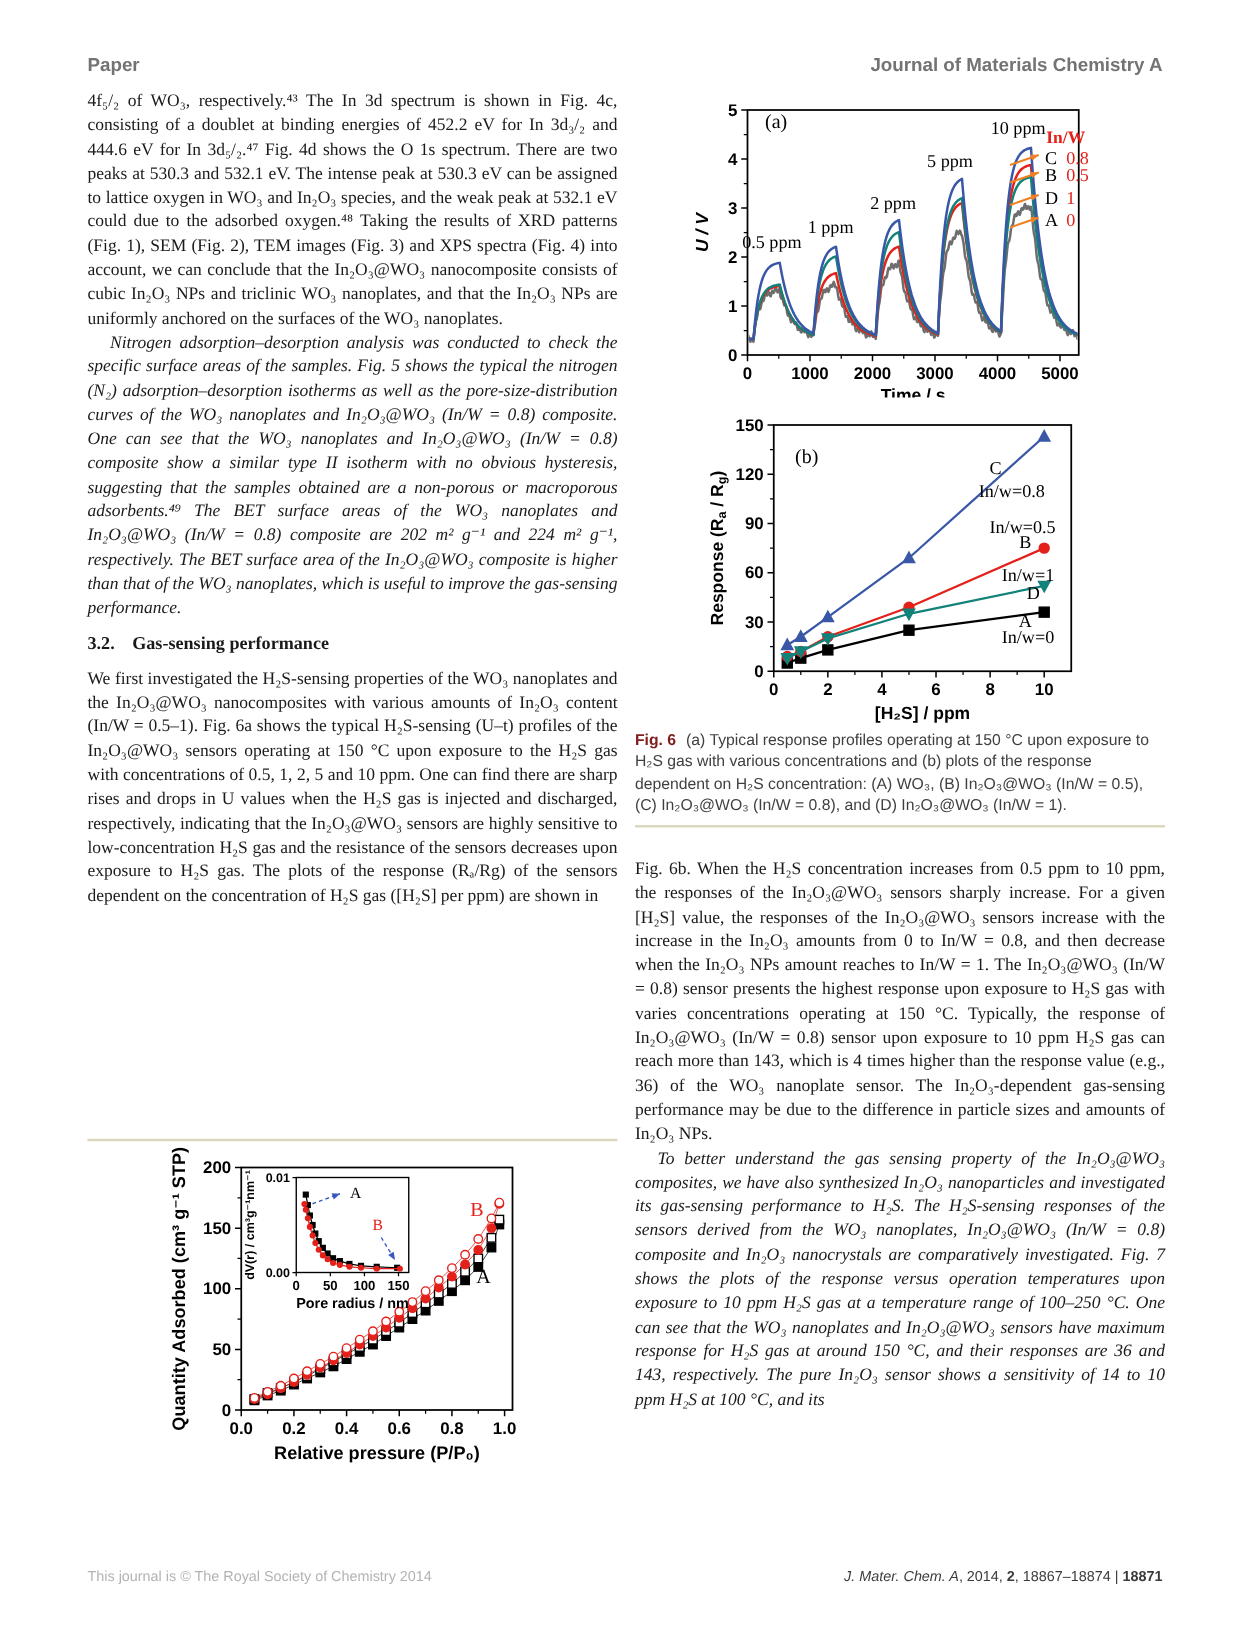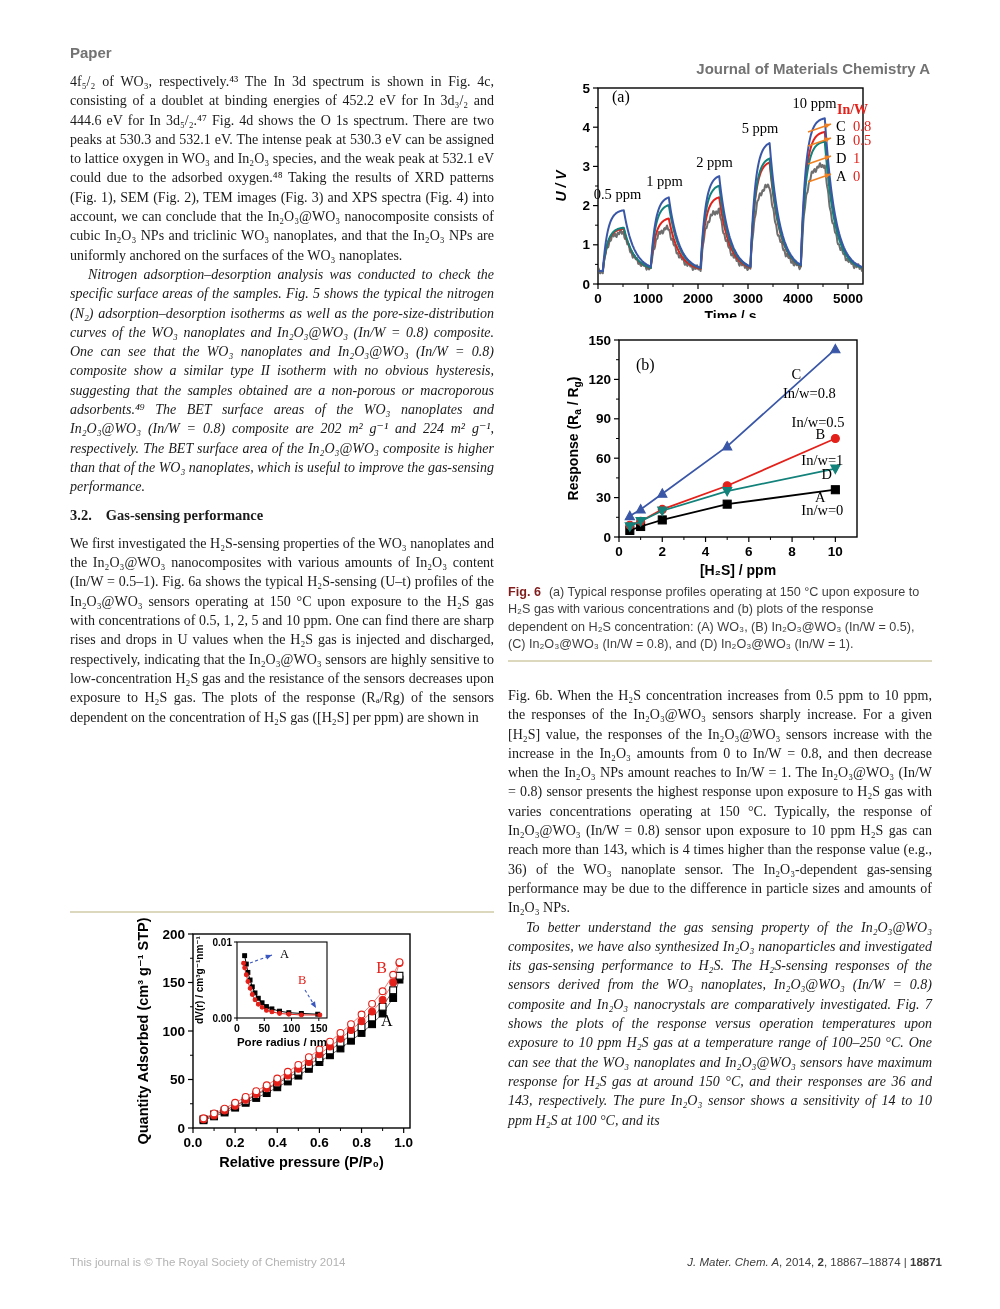--- a/index.html
+++ b/index.html
@@ -1,32 +1,32 @@
 <!DOCTYPE html>
 <html><head>
 <meta charset="utf-8">
 <style>
   html,body{margin:0;padding:0;background:#e8e8e8;}
   #page{position:relative;width:1000px;height:1309px;background:#ffffff;margin:0 auto;
         font-family:"Liberation Serif","DejaVu Serif",serif;color:#1a1a1a;overflow:hidden;}
   .hdr{position:absolute;top:44px;font-family:"Liberation Sans","DejaVu Sans",sans-serif;
        font-size:15px;font-weight:bold;color:#737373;}
   .hdr.left{left:70px;}
-  .hdr.right{right:70px;margin-top:16px;}
+  .hdr.right{right:70px;}
   .col{position:absolute;width:424px;font-size:14px;line-height:19.3px;text-align:justify;}
   .col p{margin:0 0 0 0;}
   .col p.indent{text-indent:18px;font-style:italic;}
   .sect{font-weight:bold;font-size:14.5px;margin:9px 0 9px 0;text-align:left;}
   .sect .num{margin-right:14px;}
   .figcap{position:absolute;width:424px;font-family:"Liberation Sans","DejaVu Sans",sans-serif;
           font-size:12.6px;line-height:17.4px;color:#3f3f3f;text-align:left;}
   .figcap .figlab{font-weight:bold;margin-right:8px;color:#7f1d1d;}
   .tanrule{position:absolute;height:2px;background:#dcd8bd;width:424px;}
   .figwrap{position:absolute;}
-  .footer{position:absolute;top:1256px;left:70px;right:58px;
+  .footer{position:absolute;top:1256px;left:70px;right:70px;
           font-family:"Liberation Sans","DejaVu Sans",sans-serif;font-size:11.5px;color:#3c3c3c;}
   .footer .fl{float:left;color:#b3b3b3;}
   .footer .fr{float:right;color:#3c3c3c;}
   .footer .it{font-style:italic;}
   .footer .bd{font-weight:bold;}
   svg text{user-select:none;}
 </style>
 </head>
 <body>
 

